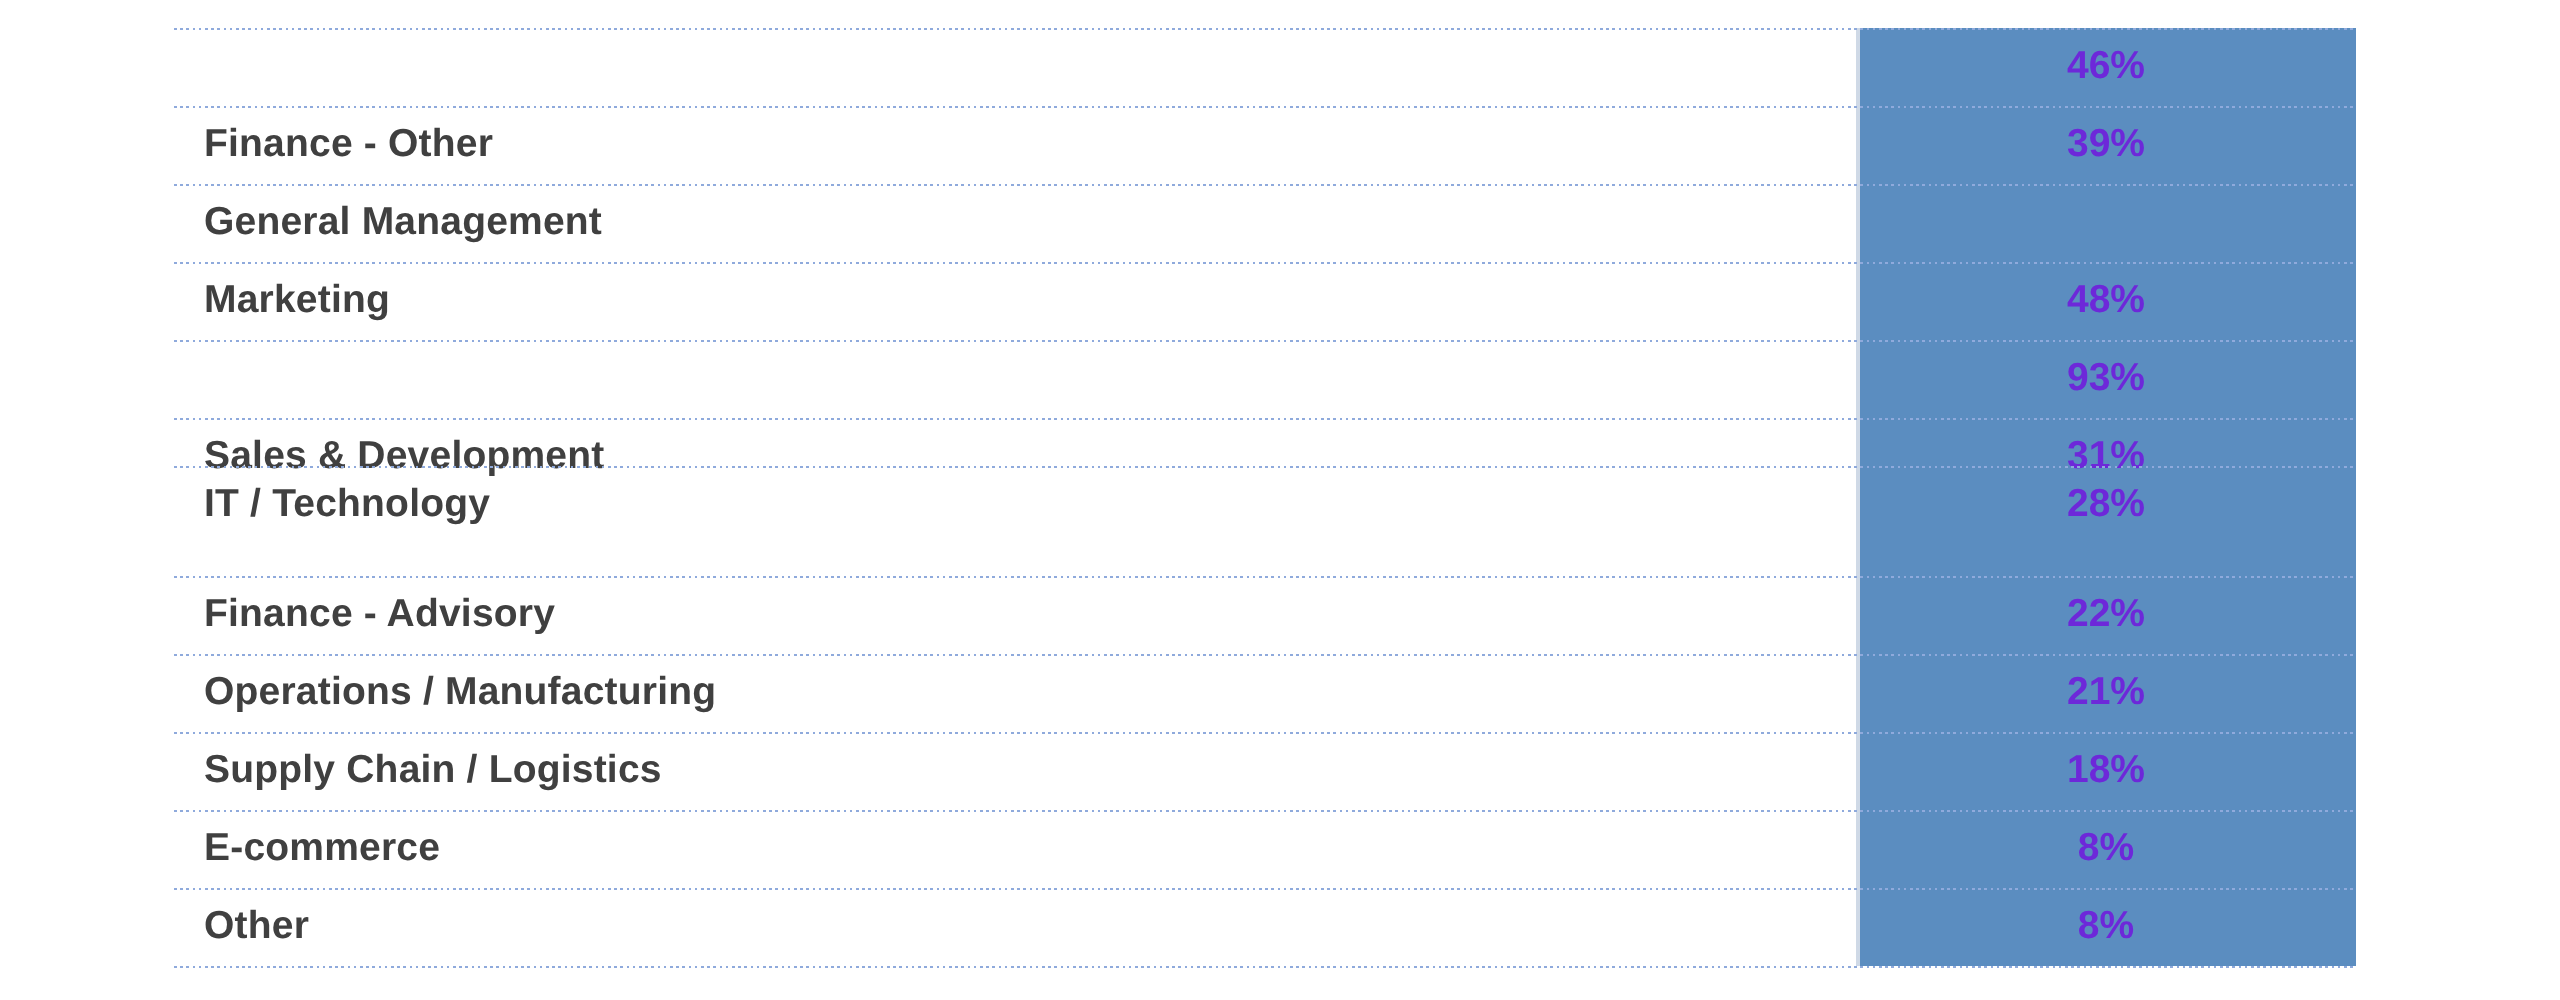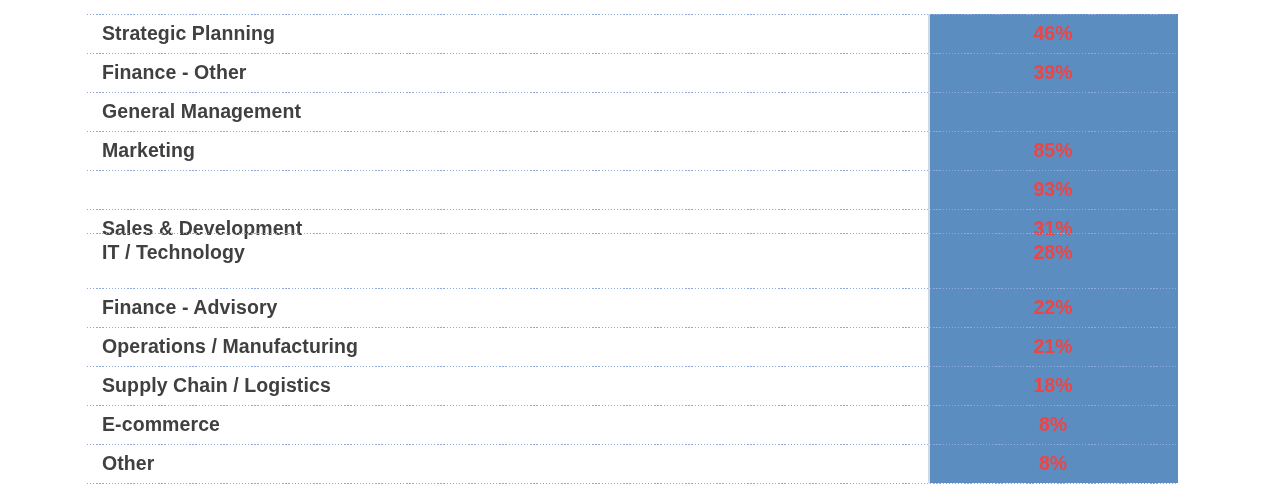--- a/index.html
+++ b/index.html
@@ -71,50 +71,49 @@
   .value-label {
     position: absolute;
     left: 841px;
     top: 0;
     width: 250px;
     height: 39.08px;
     line-height: 39.08px;
     text-align: center;
     font-size: 19.5px;
     font-weight: bold;
-    color: #ef4444;
+    color: #6d28d9;
     white-space: nowrap;
   }
 </style>
 </head>
 <body>
 
 <div id="chart">
 
   <div class="bar-column"></div>
 
   <div id="rows-host">
       <div class="row" style="top: 0px;">
         <div class="gridline" style="top: 0px;"></div>
-        <div class="cat-label">Strategic Planning</div>
         <div class="value-label">46%</div>
       </div>
       <div class="row" style="top: 39.08px;">
         <div class="gridline" style="top: 0px;"></div>
         <div class="cat-label">Finance - Other</div>
         <div class="value-label">39%</div>
       </div>
       <div class="row" style="top: 78.16px;">
         <div class="gridline" style="top: 0px;"></div>
         <div class="cat-label">General Management</div>
       </div>
       <div class="row" style="top: 117.24px;">
         <div class="gridline" style="top: 0px;"></div>
         <div class="cat-label">Marketing</div>
-        <div class="value-label">85%</div>
+        <div class="value-label">48%</div>
       </div>
       <div class="row" style="top: 156.32px;">
         <div class="gridline" style="top: 0px;"></div>
         <div class="value-label">93%</div>
       </div>
       <div class="row" style="top: 195.4px;">
         <div class="gridline" style="top: 0px;"></div>
         <div class="cat-label">Sales &amp; Development</div>
         <div class="value-label">31%</div>
       </div>

